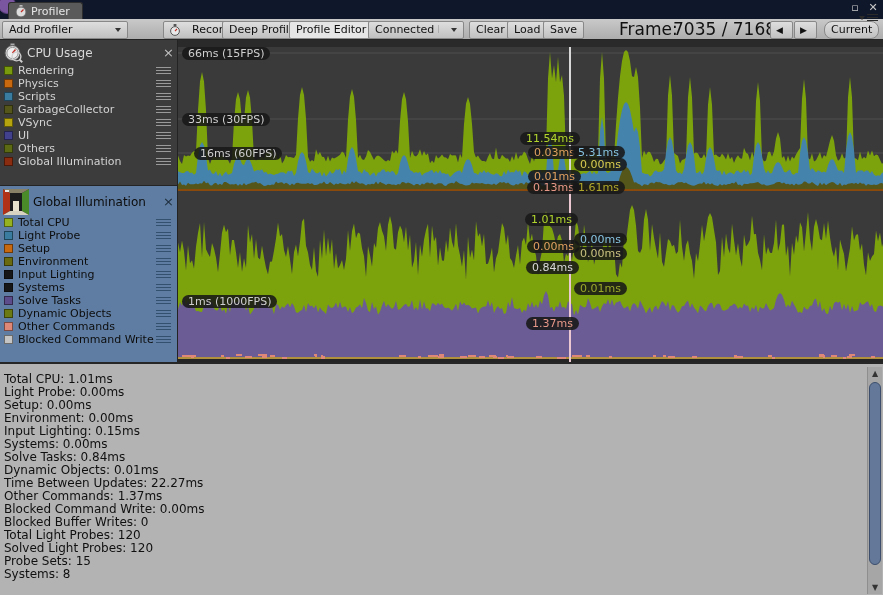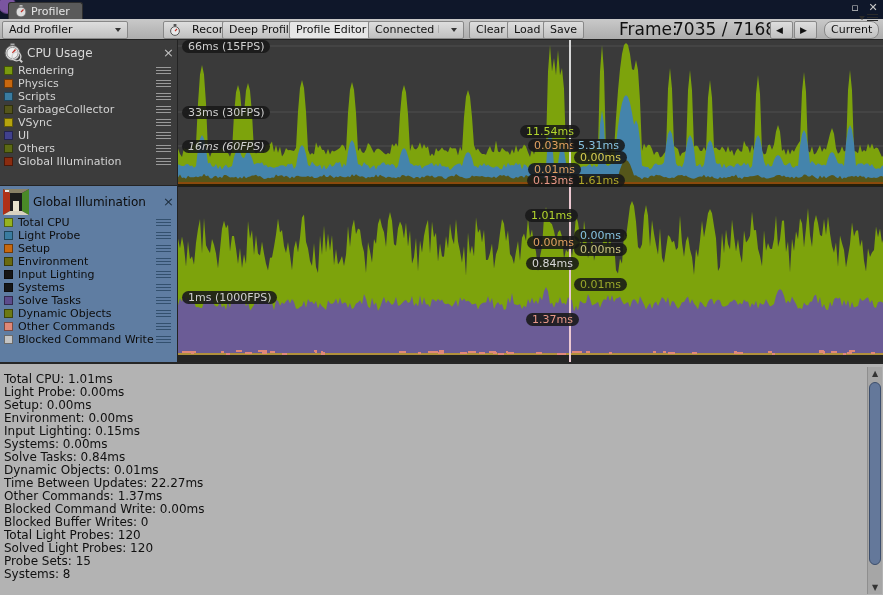--- a/index.html
+++ b/index.html
@@ -42,21 +42,21 @@
   .mod-close{margin-left:auto;font-size:13px;line-height:12px;cursor:default;}
   .module.cpu .mod-close{color:#c2c2c2;}
   .module.gi .mod-close{color:#1c2c3c;}
   .lrow{display:flex;align-items:center;height:13px;padding-left:4px;font-size:11px;}
   .module.cpu .lrow{color:#d2d2d2;justify-content:space-between;}
   .module.gi .lrow{color:#0d0d0d;}
   .chip{width:9px;height:9px;margin-right:5px;border:1px solid rgba(0,0,0,.45);box-sizing:border-box;flex:none;}
   .handle{margin-left:auto;margin-right:6px;width:15px;height:7px;flex:none;}
   .module.cpu .handle{background:linear-gradient(#9a9a9a 0 1px,transparent 1px 3px,#9a9a9a 3px 4px,transparent 4px 6px,#9a9a9a 6px 7px);}
   .module.gi .handle{background:linear-gradient(#33506e 0 1px,transparent 1px 3px,#33506e 3px 4px,transparent 4px 6px,#33506e 6px 7px);}
-  .charts{width:705px;display:flex;flex-direction:column;}
+  .charts{width:705px;display:flex;flex-direction:column;margin-top:7px;}
   .chartwrap{position:relative;}
   .chartwrap.cpu{height:146px;border-bottom:1px solid #1e1e1e;box-sizing:content-box;}
   .chartwrap.gi{height:175px;}
   .chartwrap svg{position:absolute;left:0;top:0;display:block;}
   .pill{position:absolute;height:13px;line-height:13px;font-size:11px;padding:0 6px;
         border-radius:8px;background:rgba(24,24,24,.88);color:#cfcfcf;white-space:nowrap;z-index:3;}
   
   .stats{position:absolute;left:0;top:362px;width:883px;height:233px;background:#b3b3b3;
          border-top:2px solid #262626;box-sizing:border-box;}
   .stat-line{height:13px;line-height:13px;font-size:12px;color:#101010;padding-left:4px;white-space:nowrap;}
@@ -273,21 +273,21 @@
             <line x1="0" y1="106" x2="705" y2="106" stroke="#4f4f4f" stroke-width="1"></line>
             <polygon points="0,146 0,108.6 2,114.0 4,117.0 6,108.1 8,109.4 10,108.4 12,109.0 14,105.8 16,104.0 18,103.9 20,63.2 22,34.6 24,25.0 26,34.6 28,63.2 30,111.0 32,117.1 34,111.6 36,109.9 38,109.7 40,110.9 42,110.2 44,107.5 46,111.3 48,112.0 50,113.0 52,116.8 54,110.8 56,74.3 58,52.3 60,45.0 62,52.3 64,74.3 66,73.2 68,50.6 70,43.0 72,50.6 74,73.2 76,111.0 78,113.4 80,111.6 82,111.6 84,109.4 86,112.0 88,104.9 90,104.5 92,104.4 94,101.5 96,112.2 98,105.3 100,112.8 102,106.4 104,116.5 106,113.5 108,108.0 110,110.3 112,110.1 114,110.4 116,111.0 118,107.8 120,71.6 122,47.9 124,40.0 126,47.9 128,71.6 130,109.8 132,114.7 134,113.1 136,114.6 138,102.2 140,108.1 142,105.0 144,109.8 146,110.1 148,114.4 150,108.8 152,114.4 154,110.5 156,111.5 158,110.6 160,109.3 162,107.8 164,104.6 166,106.1 168,111.0 170,72.7 172,49.7 174,42.0 176,49.7 178,72.7 180,111.0 182,107.7 184,112.3 186,113.1 188,109.5 190,103.0 192,105.1 194,108.9 196,112.9 198,109.5 200,108.5 202,109.5 204,111.2 206,113.2 208,114.5 210,113.1 212,113.9 214,103.8 216,106.5 218,103.1 220,106.7 222,74.3 224,52.3 226,45.0 228,52.3 230,74.3 232,111.0 234,103.8 236,108.5 238,109.4 240,107.3 242,102.2 244,108.9 246,104.0 248,108.3 250,106.3 252,116.2 254,113.6 256,116.1 258,108.0 260,111.4 262,109.9 264,107.5 266,110.2 268,110.6 270,112.3 272,107.1 274,108.6 276,108.2 278,108.5 280,115.5 282,106.7 284,111.0 286,77.1 288,56.8 290,50.0 292,56.8 294,77.1 296,105.2 298,110.6 300,108.4 302,111.9 304,113.9 306,113.9 308,114.7 310,109.8 312,106.1 314,111.6 316,112.3 318,100.6 320,111.6 322,112.2 324,107.8 326,109.8 328,111.4 330,111.6 332,115.0 334,109.1 336,113.4 338,105.1 340,112.3 342,108.6 344,108.6 346,104.6 348,106.4 350,112.2 352,116.9 354,108.7 356,114.4 358,108.1 360,110.9 362,107.3 364,111.7 366,102.4 368,104.9 370,31.5 372,5.0 374,31.5 376,18.0 378,35.3 380,10.0 382,35.3 384,28.0 386,48.8 388,110.5 390,105.1 392,109.8 394,110.9 396,110.6 398,111.0 400,107.3 402,110.4 404,110.2 406,108.4 408,112.3 410,115.8 412,108.6 414,107.6 416,105.0 418,106.9 420,107.3 422,31.5 424,5.0 426,31.5 428,111.0 430,114.7 432,116.2 434,107.9 436,111.0 438,77.7 440,50.4 442,29.3 444,14.1 446,5.0 448,3.0 450,5.0 452,14.1 454,29.3 456,30.1 458,20.0 460,30.1 462,60.4 464,111.0 466,103.4 468,108.0 470,104.8 472,105.1 474,109.0 476,115.0 478,111.8 480,112.0 482,117.6 484,116.4 486,113.6 488,111.0 490,48.8 492,28.0 494,48.8 496,106.1 498,107.5 500,108.9 502,116.6 504,113.0 506,112.2 508,111.0 510,50.3 512,30.0 514,50.3 516,106.6 518,105.6 520,106.5 522,110.8 524,111.0 526,106.9 528,111.0 530,57.8 532,40.0 534,57.8 536,108.1 538,107.4 540,109.5 542,110.3 544,106.4 546,108.9 548,112.4 550,105.9 552,112.2 554,109.7 556,116.0 558,111.0 560,108.3 562,111.2 564,111.8 566,100.8 568,105.7 570,106.9 572,113.2 574,104.5 576,110.5 578,54.0 580,35.0 582,54.0 584,111.0 586,114.6 588,113.5 590,105.2 592,104.5 594,109.7 596,104.4 598,91.5 600,85.0 602,91.5 604,111.0 606,109.0 608,115.0 610,108.6 612,114.4 614,109.4 616,111.7 618,107.4 620,104.0 622,101.0 624,51.8 626,32.0 628,51.8 630,111.0 632,112.4 634,106.2 636,114.4 638,113.3 640,109.3 642,105.0 644,112.1 646,107.9 648,109.8 650,102.0 652,93.8 654,88.0 656,93.8 658,108.2 660,113.7 662,111.9 664,106.3 666,111.4 668,110.6 670,50.3 672,30.0 674,50.3 676,111.0 678,111.6 680,113.3 682,104.6 684,112.0 686,110.1 688,111.5 690,103.6 692,108.6 694,103.5 696,109.2 698,107.6 700,108.3 702,112.8 704,116.9 706,114.6 705,146" fill="#7da30c"></polygon>
             <polygon points="0,146 0,124.2 2,125.2 4,126.1 6,126.0 8,124.3 10,124.1 12,126.1 14,125.4 16,127.8 18,126.0 20,108.8 22,98.4 24,95.0 26,98.4 28,108.8 30,123.6 32,122.4 34,126.4 36,126.8 38,124.1 40,128.9 42,125.8 44,129.4 46,126.6 48,124.6 50,127.7 52,127.1 54,126.0 56,117.1 58,111.8 60,110.0 62,111.8 64,117.1 66,118.2 68,113.6 70,112.0 72,113.6 74,118.2 76,124.6 78,123.4 80,122.9 82,123.5 84,122.2 86,125.7 88,124.7 90,127.6 92,126.4 94,127.3 96,128.1 98,127.0 100,126.7 102,125.6 104,125.2 106,125.4 108,126.9 110,123.7 112,124.5 114,123.5 116,129.1 118,126.0 120,114.3 122,107.3 124,105.0 126,107.3 128,114.3 130,125.1 132,126.3 134,121.5 136,123.9 138,126.2 140,126.3 142,124.4 144,129.5 146,125.1 148,129.4 150,127.1 152,123.7 154,126.7 156,125.5 158,122.3 160,123.0 162,121.7 164,128.1 166,123.5 168,126.0 170,111.6 172,102.9 174,100.0 176,102.9 178,111.6 180,124.3 182,124.8 184,126.7 186,122.0 188,124.5 190,125.2 192,128.7 194,126.7 196,125.2 198,129.5 200,125.6 202,125.2 204,122.8 206,122.3 208,125.2 210,124.1 212,125.5 214,123.7 216,125.1 218,128.4 220,126.0 222,116.0 224,110.0 226,108.0 228,110.0 230,116.0 232,123.3 234,124.0 236,126.1 238,125.0 240,126.0 242,124.8 244,128.8 246,126.5 248,125.6 250,124.9 252,123.7 254,122.8 256,126.2 258,123.8 260,126.4 262,123.0 264,126.4 266,125.9 268,127.3 270,126.5 272,129.9 274,128.2 276,126.0 278,124.7 280,123.7 282,123.5 284,126.0 286,118.2 288,113.6 290,112.0 292,113.6 294,118.2 296,126.0 298,126.3 300,127.9 302,124.5 304,125.9 306,123.1 308,126.1 310,124.5 312,126.2 314,127.2 316,127.8 318,126.3 320,126.8 322,128.9 324,129.3 326,123.9 328,127.8 330,122.5 332,125.4 334,125.0 336,125.5 338,122.5 340,124.9 342,123.2 344,129.5 346,124.3 348,125.2 350,128.1 352,124.2 354,124.7 356,124.5 358,125.5 360,124.5 362,122.6 364,126.5 366,124.8 368,126.0 370,99.0 372,90.0 374,99.0 376,125.2 378,123.7 380,123.3 382,110.3 384,105.0 386,110.3 388,122.8 390,126.1 392,128.3 394,127.8 396,125.5 398,125.5 400,125.8 402,127.5 404,126.7 406,125.9 408,126.7 410,125.3 412,123.7 414,127.2 416,124.4 418,127.0 420,126.0 422,84.0 424,70.0 426,84.0 428,124.7 430,125.9 432,124.8 434,122.9 436,124.2 438,104.3 440,86.6 442,72.8 444,62.9 446,57.0 448,55.0 450,57.0 452,62.9 454,72.8 456,85.1 458,80.0 460,85.1 462,100.4 464,125.5 466,126.6 468,126.9 470,127.0 472,129.4 474,128.1 476,124.5 478,123.2 480,125.1 482,124.8 484,124.5 486,122.2 488,106.0 490,94.0 492,90.0 494,94.0 496,106.0 498,123.6 500,126.2 502,125.5 504,127.2 506,122.0 508,108.8 510,98.4 512,95.0 514,98.4 516,108.8 518,126.0 520,125.8 522,123.8 524,127.4 526,124.6 528,111.6 530,102.9 532,100.0 534,102.9 536,111.6 538,123.0 540,123.9 542,123.2 544,128.3 546,123.5 548,128.1 550,126.3 552,125.2 554,125.9 556,127.5 558,124.0 560,123.4 562,125.7 564,125.5 566,122.4 568,125.2 570,123.0 572,128.3 574,126.0 576,108.8 578,98.4 580,95.0 582,98.4 584,108.8 586,121.3 588,126.6 590,123.3 592,126.6 594,126.0 596,119.9 598,116.2 600,115.0 602,116.2 604,119.9 606,124.7 608,125.5 610,123.8 612,122.5 614,126.9 616,127.7 618,125.8 620,126.0 622,106.0 624,94.0 626,90.0 628,94.0 630,106.0 632,123.6 634,121.1 636,123.0 638,125.4 640,123.3 642,124.3 644,125.5 646,124.6 648,125.5 650,118.2 652,113.6 654,112.0 656,113.6 658,118.2 660,123.2 662,123.8 664,123.5 666,126.0 668,103.2 670,89.6 672,85.0 674,89.6 676,103.2 678,126.0 680,123.7 682,123.4 684,123.2 686,125.0 688,123.4 690,123.4 692,126.2 694,124.1 696,127.5 698,129.0 700,128.3 702,128.8 704,125.7 706,125.3 705,146" fill="#4484ac"></polygon>
             <polygon points="0,146 0,137.5 2,134.4 4,138.0 6,137.6 8,138.8 10,135.8 12,137.2 14,137.2 16,137.2 18,136.5 20,137.3 22,136.2 24,136.4 26,133.8 28,136.3 30,135.5 32,138.2 34,138.4 36,136.6 38,135.7 40,138.0 42,136.8 44,137.9 46,135.1 48,135.0 50,136.2 52,137.5 54,137.2 56,137.5 58,136.8 60,138.7 62,136.9 64,138.5 66,135.9 68,138.2 70,136.9 72,136.5 74,135.4 76,135.4 78,134.8 80,136.4 82,136.0 84,137.4 86,138.9 88,138.7 90,137.8 92,138.3 94,137.5 96,137.8 98,134.5 100,136.2 102,135.4 104,135.2 106,137.0 108,135.8 110,136.7 112,138.6 114,136.5 116,138.1 118,136.0 120,135.8 122,136.5 124,136.7 126,136.8 128,136.8 130,135.9 132,137.0 134,136.3 136,138.1 138,137.9 140,137.6 142,136.2 144,136.6 146,134.4 148,137.1 150,137.1 152,135.1 154,136.6 156,138.0 158,136.6 160,137.3 162,136.1 164,136.8 166,137.3 168,137.2 170,136.2 172,137.3 174,134.3 176,136.3 178,134.3 180,135.7 182,136.8 184,136.3 186,137.0 188,138.6 190,137.1 192,137.4 194,136.8 196,137.3 198,134.5 200,137.3 202,134.8 204,136.1 206,136.8 208,137.9 210,136.7 212,137.1 214,137.7 216,137.4 218,138.2 220,137.1 222,137.5 224,135.1 226,135.2 228,136.4 230,135.6 232,136.3 234,137.2 236,138.4 238,137.0 240,137.1 242,138.4 244,136.6 246,137.4 248,135.8 250,135.5 252,136.5 254,135.4 256,137.5 258,137.6 260,136.3 262,136.2 264,136.4 266,138.4 268,138.9 270,137.1 272,136.2 274,135.8 276,136.5 278,134.0 280,135.4 282,136.7 284,136.9 286,138.0 288,138.5 290,138.2 292,137.8 294,135.6 296,136.4 298,135.9 300,136.2 302,136.5 304,136.1 306,136.7 308,137.2 310,136.7 312,137.2 314,137.7 316,136.5 318,138.0 320,136.4 322,134.9 324,135.8 326,135.0 328,136.6 330,135.5 332,137.3 334,138.2 336,138.6 338,137.0 340,137.8 342,136.2 344,136.1 346,137.8 348,135.1 350,136.3 352,137.0 354,134.3 356,137.2 358,136.5 360,136.7 362,136.0 364,138.9 366,138.1 368,138.5 370,136.5 372,137.3 374,134.5 376,137.1 378,135.9 380,136.9 382,136.6 384,137.5 386,137.9 388,136.6 390,135.8 392,137.7 394,136.0 396,136.2 398,135.7 400,137.1 402,134.4 404,136.3 406,134.6 408,138.1 410,136.5 412,137.0 414,137.3 416,136.5 418,137.3 420,137.9 422,136.6 424,136.9 426,135.9 428,135.6 430,135.4 432,135.4 434,136.9 436,137.0 438,137.5 440,137.0 442,129.6 444,124.3 446,121.1 448,120.0 450,121.1 452,124.3 454,129.6 456,135.4 458,135.2 460,136.8 462,137.5 464,139.3 466,137.3 468,137.5 470,138.2 472,135.9 474,135.4 476,136.6 478,134.8 480,135.3 482,135.3 484,136.3 486,137.3 488,137.1 490,138.0 492,138.3 494,137.6 496,138.0 498,136.5 500,135.3 502,135.3 504,135.0 506,136.2 508,135.6 510,136.9 512,137.7 514,138.4 516,138.8 518,137.9 520,136.9 522,136.5 524,136.8 526,134.7 528,137.5 530,136.1 532,137.6 534,136.3 536,138.0 538,138.6 540,139.0 542,137.0 544,138.5 546,137.3 548,138.1 550,137.1 552,136.9 554,135.8 556,136.4 558,134.5 560,138.0 562,137.5 564,138.9 566,136.8 568,136.9 570,137.0 572,136.2 574,136.3 576,136.0 578,135.4 580,135.1 582,136.6 584,137.7 586,137.2 588,138.4 590,138.4 592,137.9 594,137.4 596,137.1 598,135.4 600,135.0 602,135.0 604,136.5 606,135.6 608,137.2 610,136.8 612,137.7 614,136.7 616,138.6 618,136.6 620,137.7 622,137.4 624,136.7 626,134.4 628,134.7 630,136.4 632,136.4 634,135.1 636,136.6 638,137.9 640,138.9 642,135.6 644,138.0 646,136.1 648,138.3 650,136.8 652,135.8 654,135.1 656,135.5 658,137.3 660,138.3 662,135.8 664,139.0 666,137.4 668,138.0 670,136.7 672,136.6 674,136.0 676,136.7 678,135.8 680,137.3 682,135.4 684,136.8 686,136.4 688,138.7 690,136.9 692,137.7 694,138.1 696,137.6 698,138.1 700,137.4 702,136.3 704,136.0 706,137.4 705,146" fill="#55561a"></polygon>
             <rect x="0" y="142" width="705" height="2" fill="#8a4a0c"></rect>
             <rect x="0" y="144" width="705" height="2" fill="#26200a"></rect>
             <line x1="391.98" y1="0" x2="391.98" y2="146" stroke="#d8d8d8" stroke-width="2"></line>
           </svg>
       <div class="pill" style="left: 4px; top: 0px;">66ms (15FPS)</div>
           <div class="pill" style="left: 4px; top: 66px;">33ms (30FPS)</div>
-          <div class="pill" style="left: 4px; top: 100px; font-style: italic;">16ms (60FPS)</div>
+          <div class="pill" style="left: 16px; top: 100px;">16ms (60FPS)</div>
           <div class="pill" style="left: 342px; top: 85px; color: rgb(178, 213, 46);">11.54ms</div>
           <div class="pill" style="left: 350px; top: 99px; color: rgb(224, 160, 96);">0.03ms</div>
           <div class="pill" style="left: 394px; top: 99px; color: rgb(134, 194, 224);">5.31ms</div>
           <div class="pill" style="left: 396px; top: 111px; color: rgb(216, 204, 80);">0.00ms</div>
           <div class="pill" style="left: 350px; top: 123px; color: rgb(224, 160, 96);">0.01ms</div>
           <div class="pill" style="left: 349px; top: 134px; color: rgb(232, 152, 136);">0.13ms</div>
           <div class="pill" style="left: 394px; top: 134px; color: rgb(176, 168, 42);">1.61ms</div>
         </div>
       <div class="chartwrap gi">
         <svg width="705" height="175">

